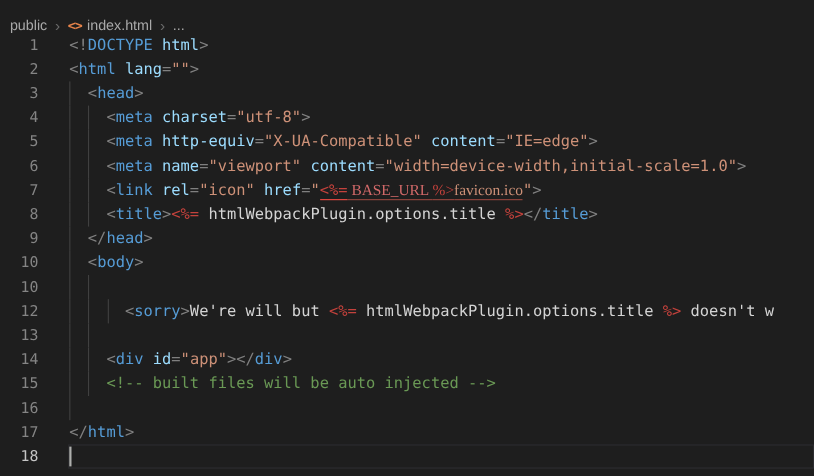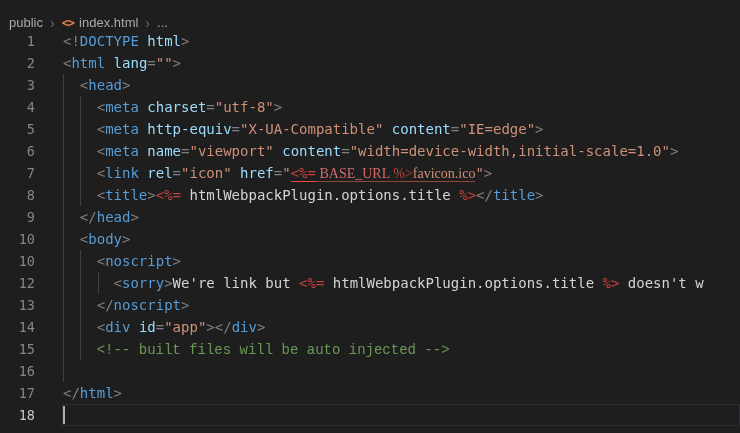--- a/index.html
+++ b/index.html
@@ -31,21 +31,21 @@
     padding-left:28px;line-height:22px;white-space:pre;
     font-family:"DejaVu Sans Mono",monospace;font-size:14px;
     color:var(--txt,#d4d4d4);position:relative;z-index:2;
   }
   .guide{position:absolute;top:0;bottom:0;width:1px;background:var(--guide,#404040);z-index:1;}
   .tk-pn{color:var(--pn,#808080);}
   .tk-tag{color:var(--tag,#569cd6);}
   .tk-attr{color:var(--attr,#9cdcfe);}
   .tk-str{color:var(--str,#ce9178);}
   .tk-txt{color:var(--txt,#d4d4d4);}
-  .tk-com{color:var(--com,#6a9955);font-family:Liberation Mono, monospace;}
+  .tk-com{color:var(--com,#6a9955);}
   .tk-red{color:var(--red,#c4423c);}
   .tk-sal{color:var(--sal,#d16969);}
   .u1{border-bottom:1.5px solid var(--underBright,#ef4a42);}
   .u2{border-bottom:1.5px solid var(--underDim,#94453d);font-family:Liberation Serif, serif;}
   .cur-box{
     position:absolute;left:62px;right:0;top:0;bottom:0;
     border:1px solid var(--curLineBorder,#2c2c30);box-sizing:border-box;z-index:0;
   }
   .cursor{
     position:absolute;left:63px;top:2px;bottom:2px;width:1.5px;
@@ -115,34 +115,32 @@
     </div>
     <div class="line">
       <span class="guide" style="left: 63px;"></span>
       <div class="num">10</div>
       <div class="code"><span>  </span><span class="tk-pn">&lt;</span><span class="tk-tag">body</span><span class="tk-pn">&gt;</span></div>
     </div>
     <div class="line">
       <span class="guide" style="left: 63px;"></span>
       <span class="guide" style="left: 80.456px;"></span>
       <div class="num">10</div>
-      <div class="code"><span>    </span><span class="tk-pn">&lt;</span><span class="tk-tag">noscript</span><span class="tk-pn">&gt;</span></div>
     </div>
     <div class="line">
       <span class="guide" style="left: 63px;"></span>
       <span class="guide" style="left: 80.456px;"></span>
       <span class="guide" style="left: 97.912px;"></span>
       <div class="num">12</div>
-      <div class="code"><span>      </span><span class="tk-pn">&lt;</span><span class="tk-tag">sorry</span><span class="tk-pn">&gt;</span><span class="tk-txt">We're link but </span><span class="tk-red">&lt;%=</span><span class="tk-txt"> htmlWebpackPlugin.options.title </span><span class="tk-red">%&gt;</span><span class="tk-txt"> doesn't w</span></div>
+      <div class="code"><span>      </span><span class="tk-pn">&lt;</span><span class="tk-tag">sorry</span><span class="tk-pn">&gt;</span><span class="tk-txt">We're will but </span><span class="tk-red">&lt;%=</span><span class="tk-txt"> htmlWebpackPlugin.options.title </span><span class="tk-red">%&gt;</span><span class="tk-txt"> doesn't w</span></div>
     </div>
     <div class="line">
       <span class="guide" style="left: 63px;"></span>
       <span class="guide" style="left: 80.456px;"></span>
       <div class="num">13</div>
-      <div class="code"><span>    </span><span class="tk-pn">&lt;/</span><span class="tk-tag">noscript</span><span class="tk-pn">&gt;</span></div>
     </div>
     <div class="line">
       <span class="guide" style="left: 63px;"></span>
       <span class="guide" style="left: 80.456px;"></span>
       <div class="num">14</div>
       <div class="code"><span>    </span><span class="tk-pn">&lt;</span><span class="tk-tag">div</span><span class="tk-txt"> </span><span class="tk-attr">id</span><span class="tk-pn">=</span><span class="tk-str">"app"</span><span class="tk-pn">&gt;&lt;/</span><span class="tk-tag">div</span><span class="tk-pn">&gt;</span></div>
     </div>
     <div class="line">
       <span class="guide" style="left: 63px;"></span>
       <span class="guide" style="left: 80.456px;"></span>

